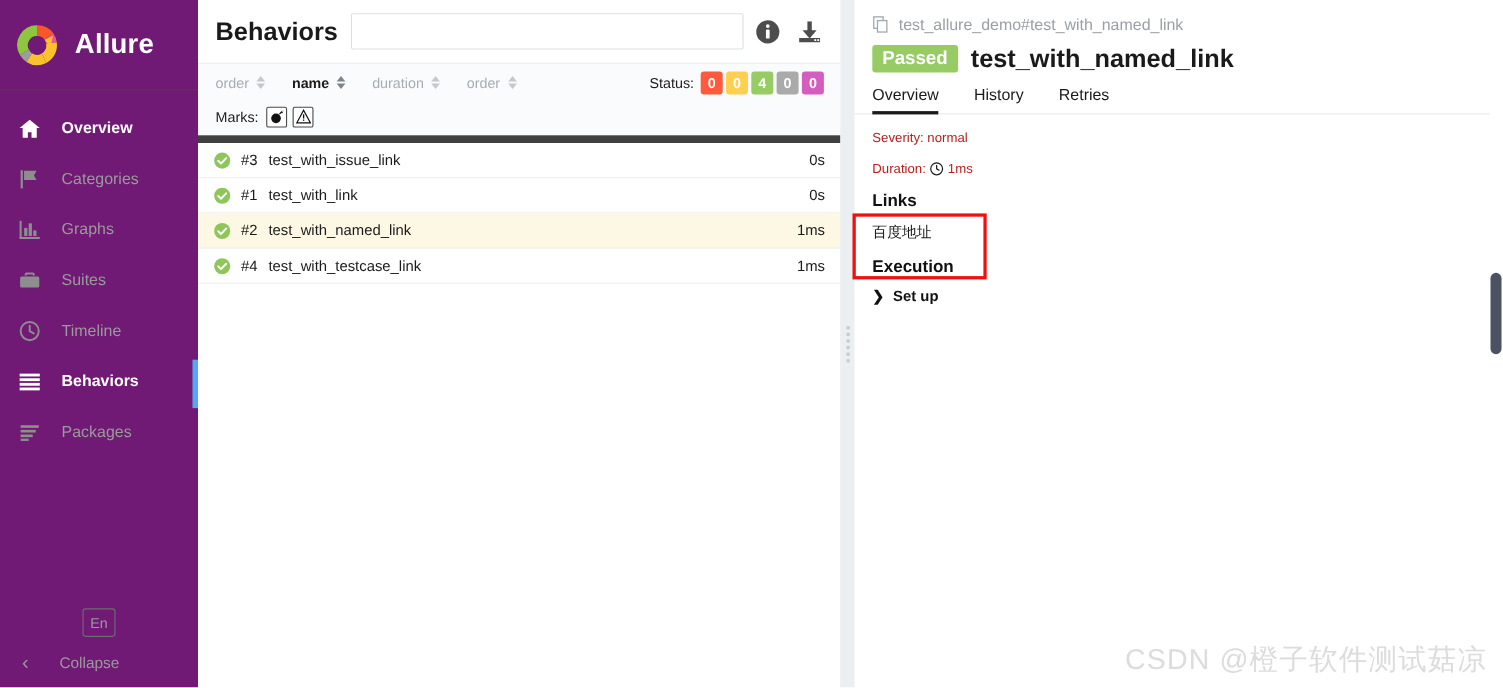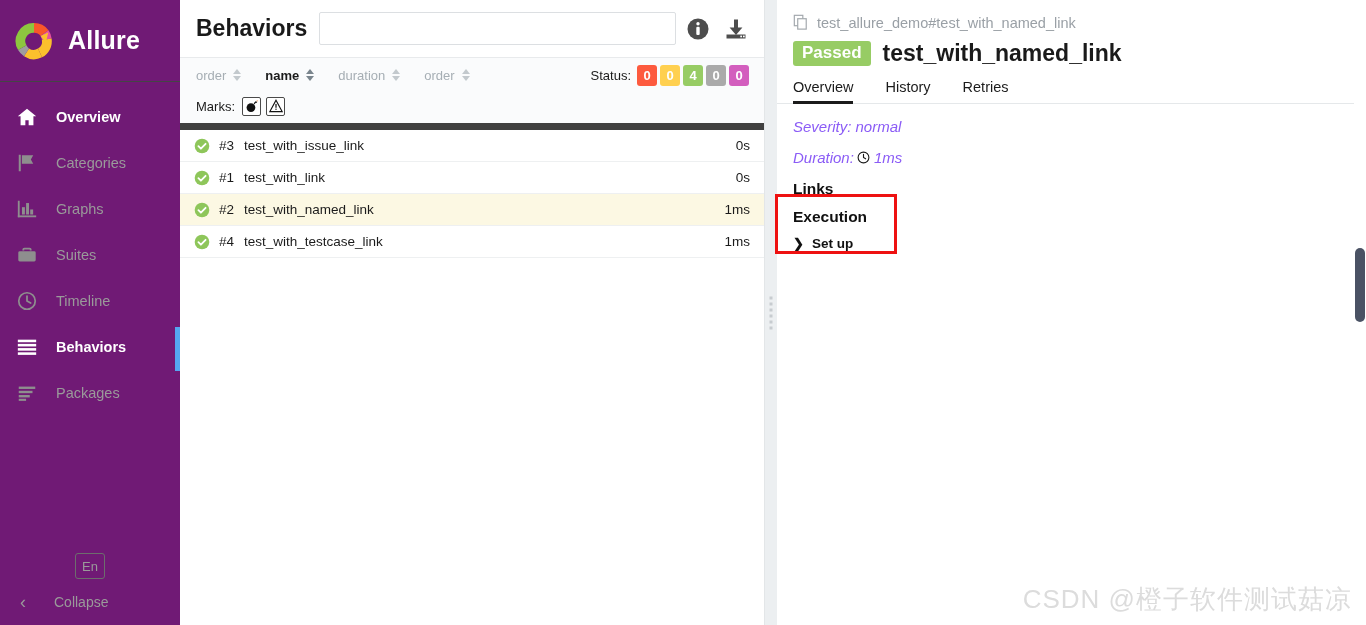--- a/index.html
+++ b/index.html
@@ -200,21 +200,21 @@
     font-size: 14.5px; color: #1b1b1b;
     padding: 0 0 8px 0; margin-right: 32px;
     cursor: pointer; position: relative;
   }
   .tab.active::after {
     content: ""; position: absolute; left: 0; right: 0; bottom: -1px;
     height: 3px; background: #1b1b1b;
   }
 
   .detail-body { padding: 14px 0 0 16px; position: relative; }
-  .meta-line { font-size: 15px; color: #8b5cf6; margin-bottom: 14px; display: flex; align-items: center; font-style: italic; }
+  .meta-line { font-size: 12px; color: #b91c1c; margin-bottom: 14px; display: flex; align-items: center; }
   .meta-line .clock-ico { margin: 0 4px 0 3px; display: inline-flex; }
   .section-h { font-size: 15.5px; font-weight: bold; color: #111; margin: 6px 0 10px 0; }
   .link-item { font-size: 13.5px; color: #1b1b1b; margin-bottom: 14px; cursor: pointer; }
   .setup-row { display: flex; align-items: center; font-size: 13.5px; font-weight: bold; color: #111; cursor: pointer; }
   .setup-chevron { margin-right: 8px; font-size: 13px; color: #111; }
 
   .redbox {
     position: absolute;
     left: 775px; top: 194px; width: 122px; height: 60px;
     border: 3px solid #ee1111;
@@ -535,20 +535,21 @@
         <span class="clock-ico">
           <svg width="13" height="13" viewBox="0 0 14 14" fill="none" stroke="#1b1b1b" stroke-width="1.2">
               <circle cx="7" cy="7" r="5.8"></circle>
               <path d="M7 3.6V7l2.3 1.4" stroke-linecap="round"></path>
             </svg>
         </span>
         <span>1ms</span>
       </div>
 
       <div class="section-h">Links</div>
+      <div class="link-item">百度地址</div>
 
       <div class="section-h">Execution</div>
       <div class="setup-row">
         <span class="setup-chevron">❯</span>
         <span>Set up</span>
       </div>
     </div>
 
     <div class="watermark">CSDN @橙子软件测试菇凉</div>
 

